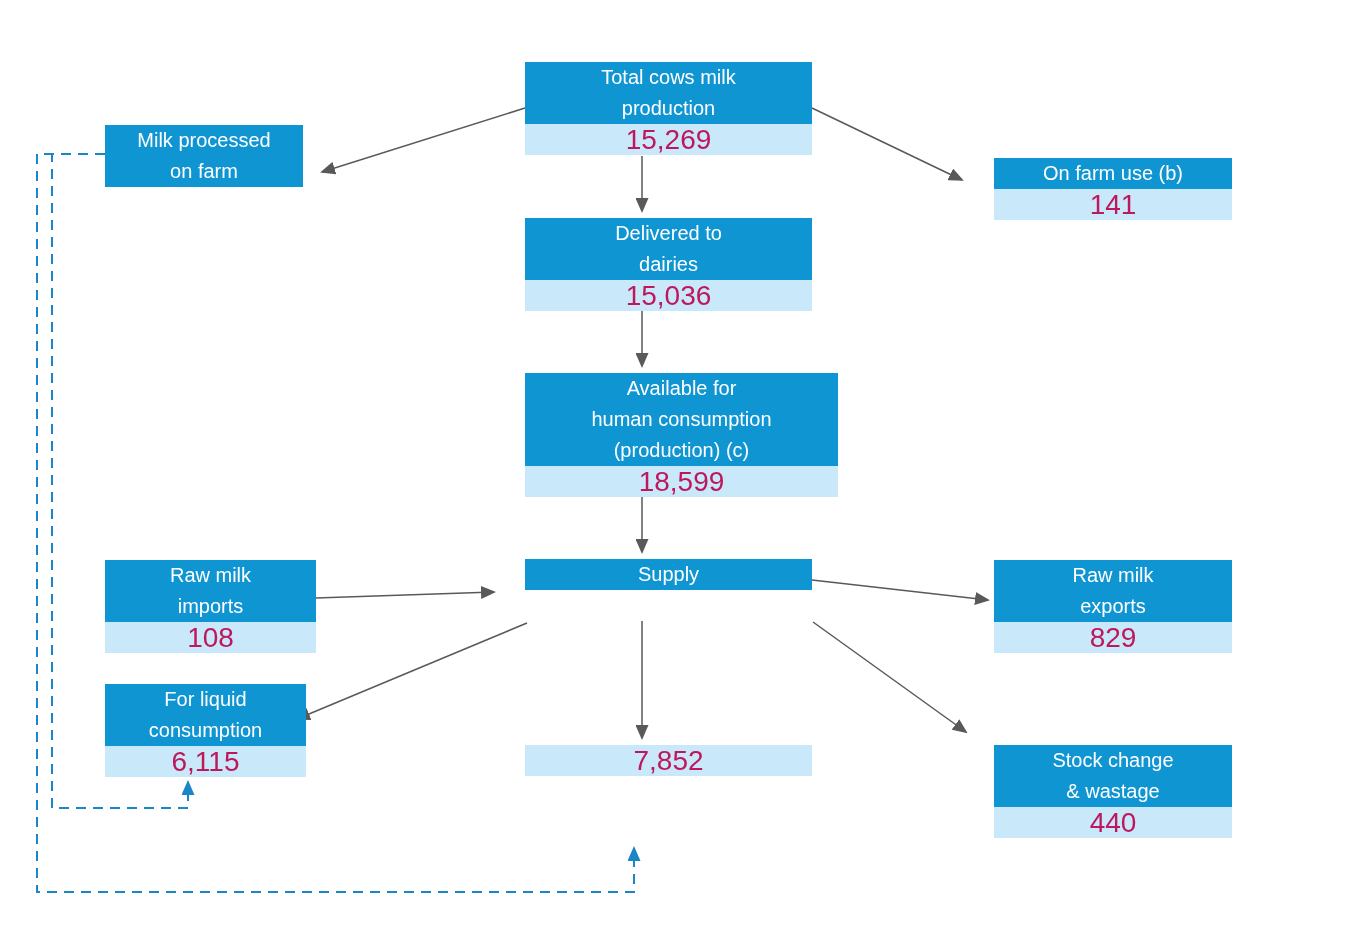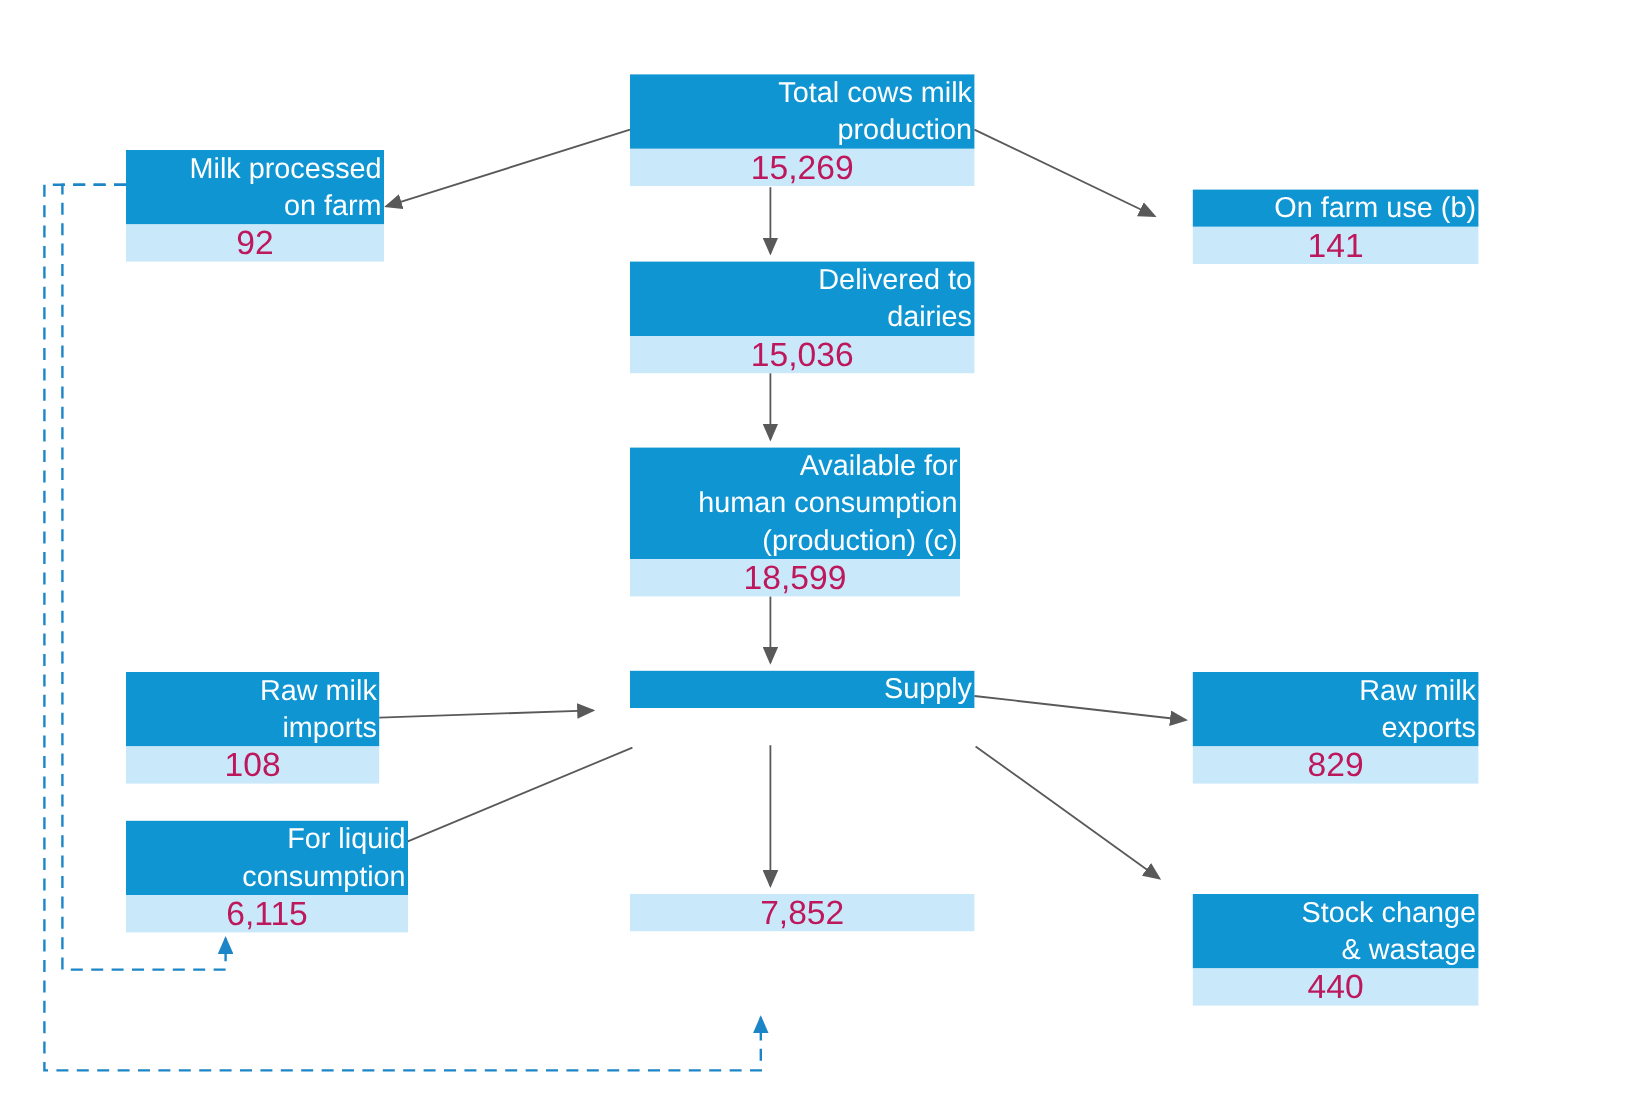--- a/index.html
+++ b/index.html
@@ -22,22 +22,22 @@
     pointer-events: none;
   }
   .node {
     position: absolute;
     display: flex;
     flex-direction: column;
   }
   .node-header {
     background: #1095d3;
     color: #ffffff;
-    text-align: right;
-    font-size: 24px;
+    text-align: center;
+    font-size: 20px;
     line-height: 31px;
     white-space: pre-line;
     padding: 0 2px;
   }
   .node-value {
     background: #c9e8fa;
     color: #be185d;
     text-align: center;
     font-size: 28px;
     line-height: 31px;
@@ -73,38 +73,37 @@
     <polyline points="105,154 52,154 52,808 188,808 188,782" fill="none" stroke="#1c85c8" stroke-width="2" stroke-dasharray="10 7" marker-end="url(#arrow-blue)"></polyline>
     <polyline points="105,154 37,154 37,892 634,892 634,848" fill="none" stroke="#1c85c8" stroke-width="2" stroke-dasharray="10 7" marker-end="url(#arrow-blue)"></polyline>
   </svg>
 
   <div class="node" style="left:525px; top:62px; width:287px;">
     <div class="node-header">Total cows milk
 production</div>
     <div class="node-value">15,269</div>
   </div>
 
-  <div class="node" style="left:105px; top:125px; width:215px;">
+  <div class="node" style="left:105px; top:125px; width:198px;">
     <div class="node-header">Milk processed
 on farm</div>
-    <div class="node-value">92</div>
   </div>
 
   <div class="node" style="left:994px; top:158px; width:238px;">
     <div class="node-header">On farm use (b)</div>
     <div class="node-value">141</div>
   </div>
 
   <div class="node" style="left:525px; top:218px; width:287px;">
     <div class="node-header">Delivered to
 dairies</div>
     <div class="node-value">15,036</div>
   </div>
 
-  <div class="node" style="left:525px; top:373px; width:275px;">
+  <div class="node" style="left:525px; top:373px; width:313px;">
     <div class="node-header">Available for
 human consumption
 (production) (c)</div>
     <div class="node-value">18,599</div>
   </div>
 
   <div class="node" style="left:525px; top:559px; width:287px;">
     <div class="node-header">Supply</div>
   </div>
 
@@ -113,21 +112,21 @@
 imports</div>
     <div class="node-value">108</div>
   </div>
 
   <div class="node" style="left:994px; top:560px; width:238px;">
     <div class="node-header">Raw milk
 exports</div>
     <div class="node-value">829</div>
   </div>
 
-  <div class="node" style="left:105px; top:684px; width:235px;">
+  <div class="node" style="left:105px; top:684px; width:201px;">
     <div class="node-header">For liquid
 consumption</div>
     <div class="node-value">6,115</div>
   </div>
 
   <div class="node" style="left:525px; top:745px; width:287px;">
     <div class="node-value">7,852</div>
   </div>
 
   <div class="node" style="left:994px; top:745px; width:238px;">

